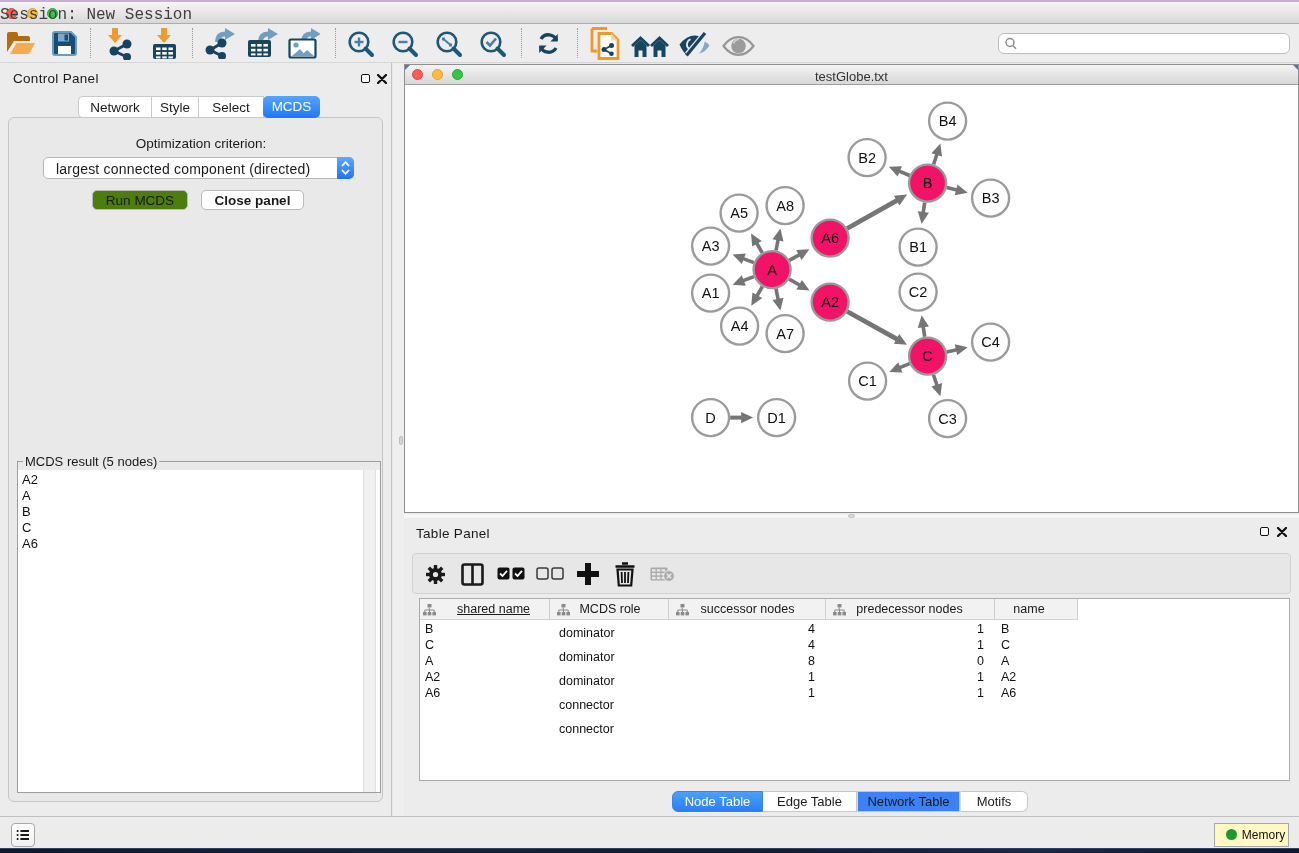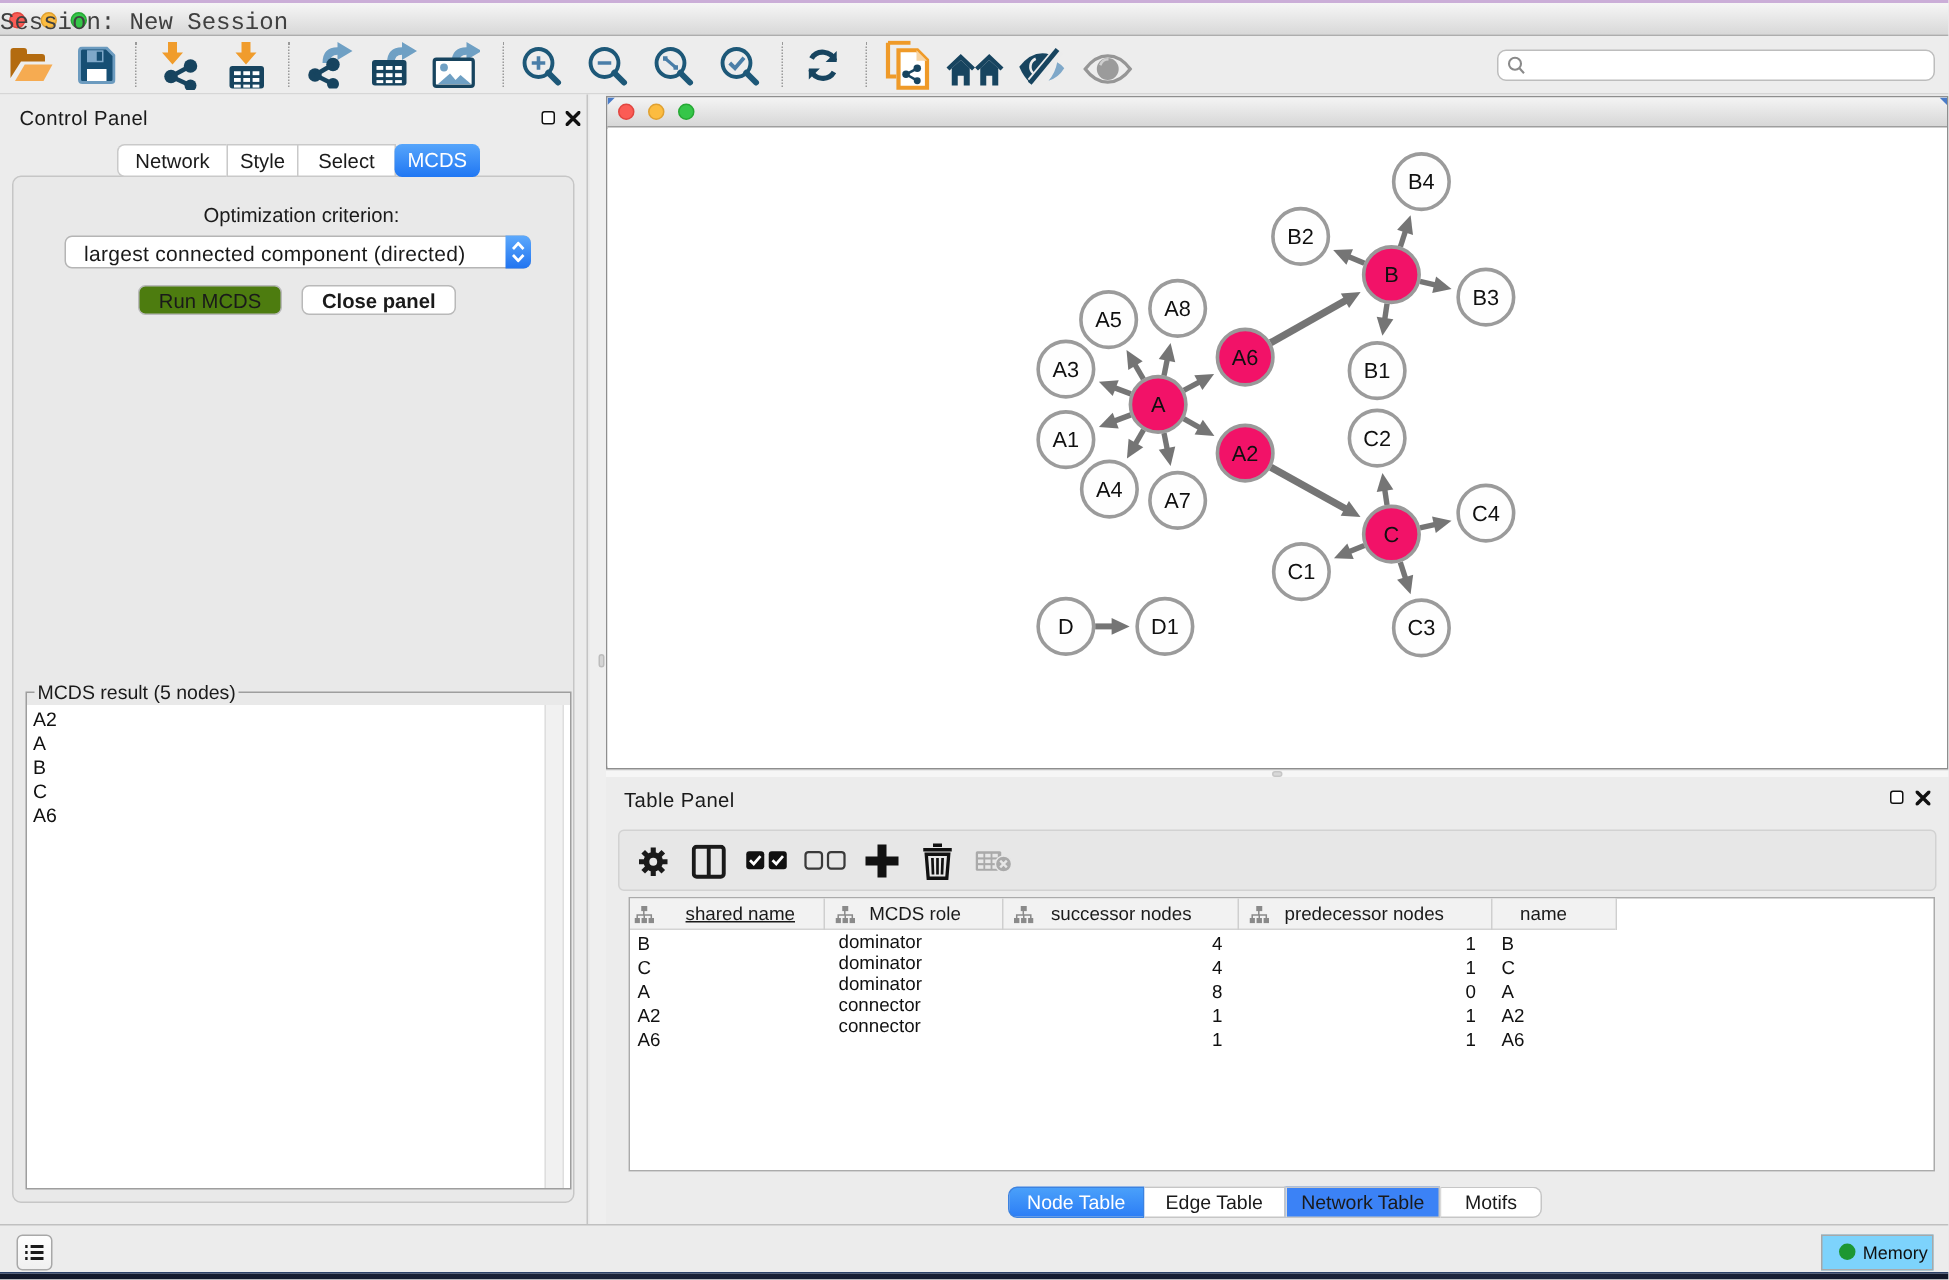--- a/index.html
+++ b/index.html
@@ -227,20 +227,21 @@
     <div style="position:absolute;left:4px;top:2px;font-size:13px;color:#111;line-height:16px;">A2<br>A<br>B<br>C<br>A6</div>
     <div style="position:absolute;right:4px;top:0;width:13px;height:100%;background:#f1f1f1;border-left:1px solid #dedede;border-right:1px solid #dedede;"></div>
   </div>
 </div>
 
 <div id="netwin" class="abs" style="left:404px;top:64px;width:895px;height:449px;border:1px solid #8e8e8e;background:#fff;">
   <div class="abs" style="left:0;top:0;width:100%;height:20px;background:linear-gradient(#f4f4f4,#d7d7d7);border-bottom:1px solid #9e9e9e;">
     <div class="tl" style="left:7px;background:#fb5c55;border:1px solid #e14640;top:4px;"></div>
     <div class="tl" style="left:27px;background:#fcbc40;border:1px solid #e0a131;top:4px;"></div>
     <div class="tl" style="left:47px;background:#35c649;border:1px solid #26a934;top:4px;"></div>
+    <div class="abs" style="left:0;right:0;top:4px;text-align:center;font-size:13px;color:#333;">testGlobe.txt</div>
   </div>
   <svg class="abs" style="left:0;top:0;" width="5" height="5" viewBox="0 0 5 5">
       <path d="M0 0 L5 0 L0 5 Z" fill="#4a7bc8"></path>
     </svg>
   <svg class="abs" style="right:0;top:0;" width="5" height="5" viewBox="0 0 5 5">
       <path d="M0 0 L5 0 L5 5 Z" fill="#4a7bc8"></path>
     </svg>
   <svg class="abs" style="right:1px;bottom:1px;" width="14" height="14" viewBox="0 0 14 14">
       <g stroke="#8c8c8c" stroke-width="1.3" stroke-dasharray="2 1.4">
         <line x1="13" y1="0" x2="0" y2="13"></line>
@@ -452,21 +453,21 @@
           <rect x="0" y="8" width="3.6" height="3.4"></rect>
           <rect x="4.7" y="8" width="3.6" height="3.4"></rect>
           <rect x="9.4" y="8" width="3.6" height="3.4"></rect>
           <path d="M6.2 3.4 L6.2 6 M1.8 8 L1.8 6 L11.2 6 L11.2 8 M6.5 6 L6.5 8" stroke="#8a8a8a" stroke-width="1" fill="none"></path>
         </g>
       </svg>
     <div class="abs" style="left:429px;top:3px;width:121px;text-align:center;font-size:12.5px;color:#1a1a1a;">predecessor nodes</div>
     <div class="abs" style="left:574px;top:3px;width:70px;text-align:center;font-size:12.5px;color:#1a1a1a;">name</div>
 
     <div class="abs" style="left:5px;top:22px;font-size:12.5px;color:#111;line-height:16px;">B<br>C<br>A<br>A2<br>A6</div>
-    <div class="abs" style="left:139px;top:22px;font-size:12.5px;color:#111;line-height:14px;">dominator<br>dominator<br>dominator<br>connector<br>connector</div>
+    <div class="abs" style="left:139px;top:22px;font-size:12.5px;color:#111;line-height:24px;">dominator<br>dominator<br>dominator<br>connector<br>connector</div>
     <div class="abs" style="left:300px;top:22px;width:95px;text-align:right;font-size:12.5px;color:#111;line-height:16px;">4<br>4<br>8<br>1<br>1</div>
     <div class="abs" style="left:470px;top:22px;width:94px;text-align:right;font-size:12.5px;color:#111;line-height:16px;">1<br>1<br>0<br>1<br>1</div>
     <div class="abs" style="left:581px;top:22px;font-size:12.5px;color:#111;line-height:16px;">B<br>C<br>A<br>A2<br>A6</div>
   </div>
 
   <div class="abs" style="left:268px;top:273px;height:21px;display:flex;font-size:13px;">
     <div style="width:91px;background:linear-gradient(#4aa0fa,#2c7ef6);border:1px solid #3c82e0;border-radius:6px 0 0 6px;text-align:center;line-height:19px;color:#fff;">Node Table</div>
     <div style="width:94px;background:#fff;border:1px solid #c6c6c6;border-left:none;text-align:center;line-height:20px;color:#1a1a1a;">Edge Table</div>
     <div style="width:103px;background:#3b82f6;border:1px solid #c6c6c6;border-left:1px solid #d9d9d9;text-align:center;line-height:20px;color:#1a1a1a;">Network Table</div>
     <div style="width:68px;background:#fff;border:1px solid #c6c6c6;border-left:1px solid #d9d9d9;border-radius:0 6px 6px 0;text-align:center;line-height:20px;color:#1a1a1a;">Motifs</div>
@@ -485,18 +486,18 @@
       <g stroke="#1a1a1a" stroke-width="2">
           <line x1="0.8" y1="3" x2="2.4" y2="3"></line>
           <line x1="4.4" y1="3" x2="13" y2="3"></line>
           <line x1="0.8" y1="7" x2="2.4" y2="7"></line>
           <line x1="4.4" y1="7" x2="13" y2="7"></line>
           <line x1="0.8" y1="11" x2="2.4" y2="11"></line>
           <line x1="4.4" y1="11" x2="13" y2="11"></line>
         </g>
     </svg>
   </div>
-  <div class="abs" style="left:1214px;top:6px;width:75px;height:24px;background:#7dd3fc;border:1px solid #a8a8a8;text-align:center;">
+  <div class="abs" style="left:1214px;top:6px;width:75px;height:24px;background:#fef9c3;border:1px solid #a8a8a8;text-align:center;">
     <span style="display:inline-block;width:11px;height:11px;border-radius:50%;background:#1d9732;vertical-align:-1px;margin:0 5px 0 8px;"></span><span style="font-size:12px;color:#111;line-height:22px;">Memory</span>
   </div>
 </div>
 
 <div class="abs" style="left:0;top:848px;width:1299px;height:5px;background:linear-gradient(90deg,#111729,#1a2238 30%,#141b30 55%,#1e2740 80%,#111729);border-top:1px solid #2c4168;"></div>
 
 </body></html>

